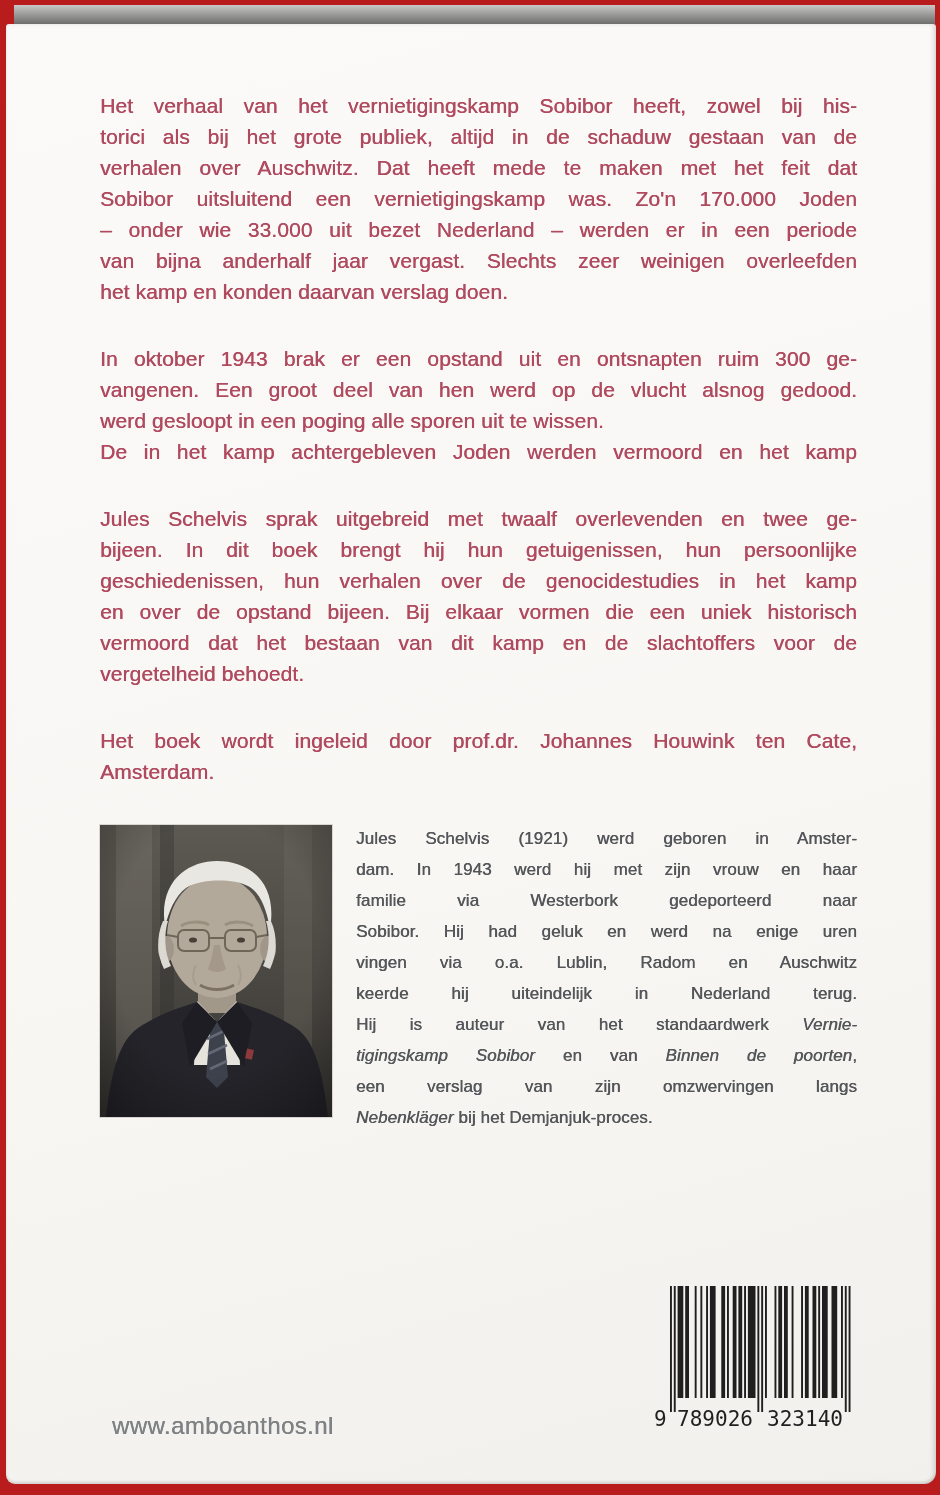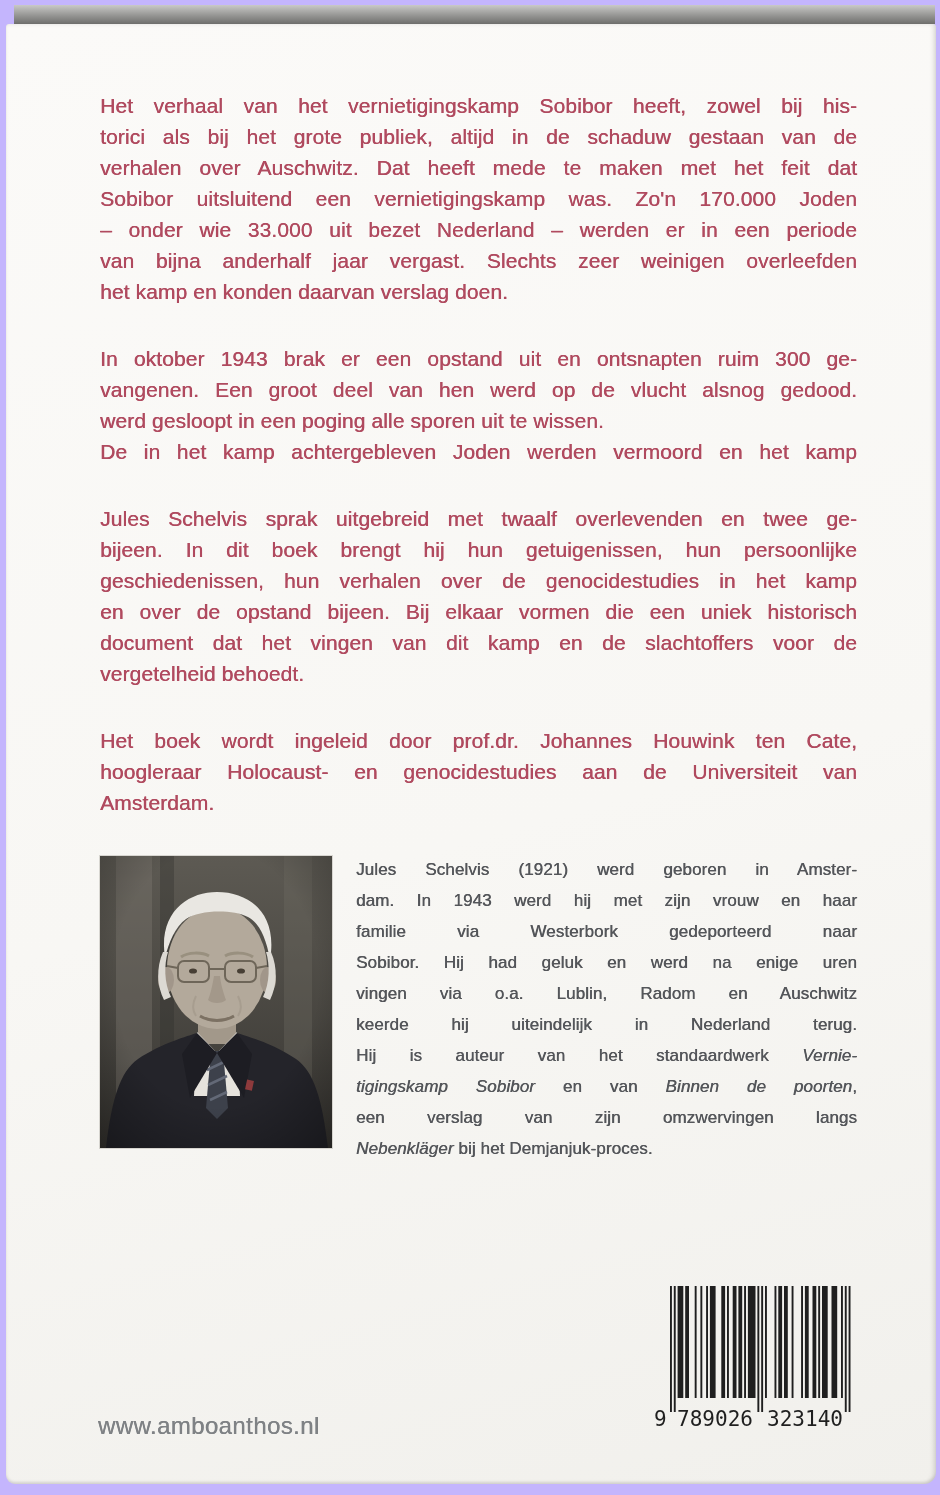--- a/index.html
+++ b/index.html
@@ -1,18 +1,18 @@
 <!DOCTYPE html>
 <html lang="nl"><head>
 <meta charset="utf-8">
 <style>
   html,body { margin:0; padding:0; background:#151515; }
   .page {
     position:relative; width:940px; height:1495px;
-    background:#c4b5fd; overflow:hidden;
+    background:#b91c1c; overflow:hidden;
     font-family:"Liberation Sans", sans-serif;
   }
   .pages-edge {
     position:absolute; top:5px; left:14px; right:5px; height:19px;
     background:linear-gradient(180deg,#c9c9c7 0%,#9a9a98 50%,#6e6e6c 100%);
   }
   .cover {
     position:absolute; top:24px; left:6px; right:4px; bottom:11px;
     background:linear-gradient(165deg,#fbfaf8 0%,#f8f7f4 55%,#f1f0ec 100%);
     border-radius:3px 3px 12px 9px;
@@ -31,21 +31,21 @@
     box-shadow:0 0 0 1px rgba(120,115,105,0.25);
     background:#4a4843;
   }
   .bio-photo svg { display:block; width:100%; height:100%; }
   .bio-lines {
     font-size:17px; line-height:31px;
     text-shadow:0.4px 0 0 #54565a; letter-spacing:0.1px;
   }
   .bio-lines .it { font-style:italic; }
   .website {
-    position:absolute; left:92px; top:1388px;
+    position:absolute; left:106px; top:1388px;
     font-size:24px; line-height:28px; color:#7f8285;
     letter-spacing:0.4px; text-shadow:0.3px 0 0 #7f8285;
   }
   .barcode { position:absolute; left:648px; top:1260px; width:206px; height:148px; }
 </style>
 </head>
 <body>
 
 <div class="page">
   <div class="pages-edge"></div>
@@ -66,26 +66,25 @@
             <div class="jline">In oktober 1943 brak er een opstand uit en ontsnapten ruim 300 ge-</div>
             <div class="jline">vangenen. Een groot deel van hen werd op de vlucht alsnog gedood.</div>
             <div class="jline last">werd gesloopt in een poging alle sporen uit te wissen.</div>
             <div class="jline">De in het kamp achtergebleven Joden werden vermoord en het kamp</div>
           </div>
           <div class="para">
             <div class="jline">Jules Schelvis sprak uitgebreid met twaalf overlevenden en twee ge-</div>
             <div class="jline">bijeen. In dit boek brengt hij hun getuigenissen, hun persoonlijke</div>
             <div class="jline">geschiedenissen, hun verhalen over de genocidestudies in het kamp</div>
             <div class="jline">en over de opstand bijeen. Bij elkaar vormen die een uniek historisch</div>
-            <div class="jline">document dat het vingen van dit kamp en de slachtoffers voor de</div>
+            <div class="jline">vermoord dat het bestaan van dit kamp en de slachtoffers voor de</div>
             <div class="jline last">vergetelheid behoedt.</div>
           </div>
           <div class="para">
             <div class="jline">Het boek wordt ingeleid door prof.dr. Johannes Houwink ten Cate,</div>
-            <div class="jline">hoogleraar Holocaust- en genocidestudies aan de Universiteit van</div>
             <div class="jline last">Amsterdam.</div>
           </div>
         </div>
 
       <div class="bio">
         <div class="bio-photo">
 
           <svg viewBox="0 0 232 292" xmlns="http://www.w3.org/2000/svg">
             <defs>
               <linearGradient id="pbg" x1="0" y1="0" x2="0" y2="1">

